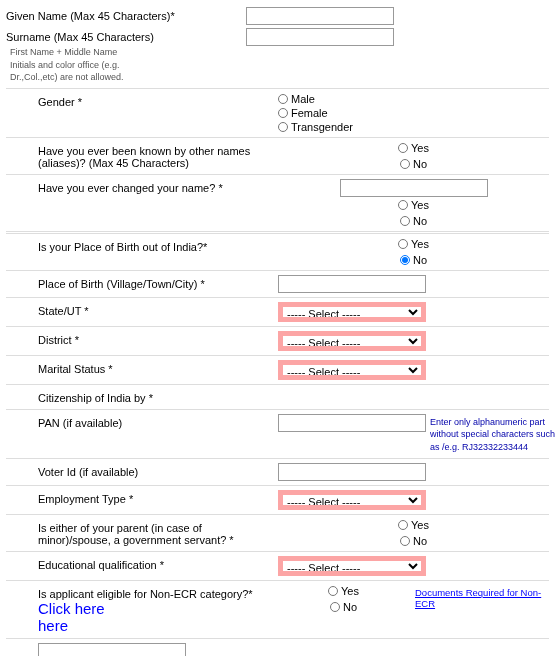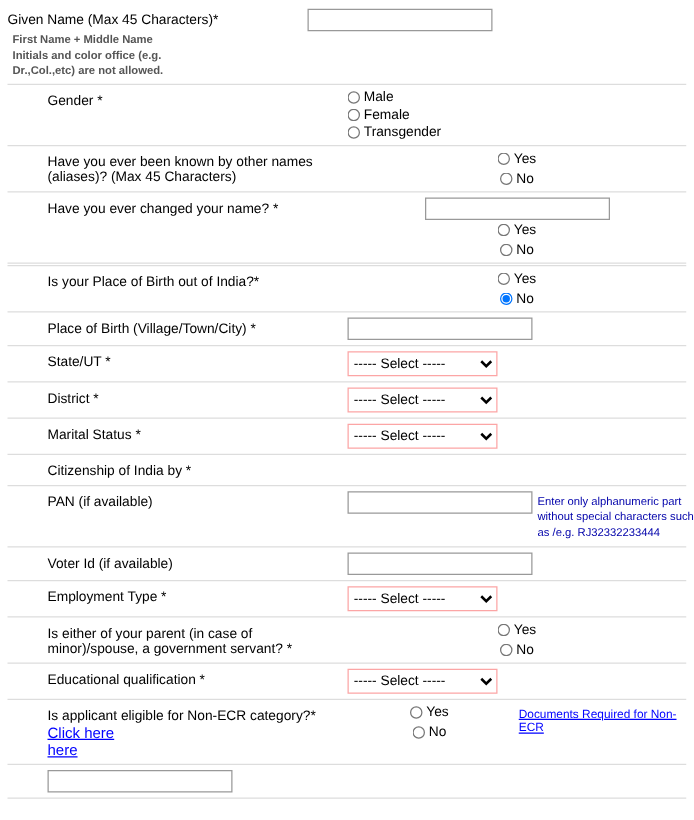--- a/index.html
+++ b/index.html
@@ -54,23 +54,23 @@
       width: 148px;
       height: 18px;
       border: 1px solid #999;
       font-size: 11px;
       padding: 1px 2px;
     }
     input[type="text"].wide {
       width: 148px;
     }
     select {
-      width: 120px;
+      width: 148px;
       height: 20px;
-      border: 1px solid #fca5a5;
+      border: 5px solid #fca5a5;
       font-size: 11px;
       background: #fff;
     }
     .radio-row {
       display: flex;
       align-items: center;
       gap: 3px;
       font-size: 11px;
     }
     .radio-inline {
@@ -93,21 +93,20 @@
       font-size: 9px;
       color: white;
       text-align: center;
       line-height: 16px;
     }
     .firstname-note {
       font-size: 9px;
       color: #555;
       width: 140px;
       line-height: 1.3;
-      font-weight: bold;
     }
     .top-row {
       display: flex;
       padding: 3px 0;
       flex-direction: column;
     }
     .top-left {
       width: 420px;
       display: flex;
       flex-direction: column;
@@ -124,23 +123,22 @@
       display: flex;
       align-items: center;
     }
     .top-label {
       width: 240px;
       font-size: 11px;
       padding-right: 4px;
     }
     .link {
       color: #00f;
-      text-decoration: underline;
       cursor: pointer;
-      font-size: 12px;
+      font-size: 15px;
     }
     .small-note {
       font-size: 9px;
       color: #00a;
       padding-left: 4px;
       line-height: 1.4;
     }
     .docs-link {
       color: #00f;
       text-decoration: underline;
@@ -156,20 +154,24 @@
 <body>
 
 <div class="form-container">
 
   <div class="top-row">
     <div class="top-left">
       <div class="top-field-row">
         <div class="top-label">Given Name (Max 45 Characters)*</div>
         <input type="text" class="wide" style="">
       </div>
+      <div class="top-field-row">
+        <div class="top-label">Surname (Max 45 Characters)</div>
+        <input type="text" class="wide" style="">
+      </div>
     </div>
     <div class="top-right firstname-note">First Name + Middle Name Initials and color office (e.g. Dr.,Col.,etc) are not allowed.</div>
   </div>
 
   <div class="divider"></div>
 
   <div class="form-row">
     <div class="label-col">Gender *</div>
     <div class="input-col">
       <div class="radio-row">

